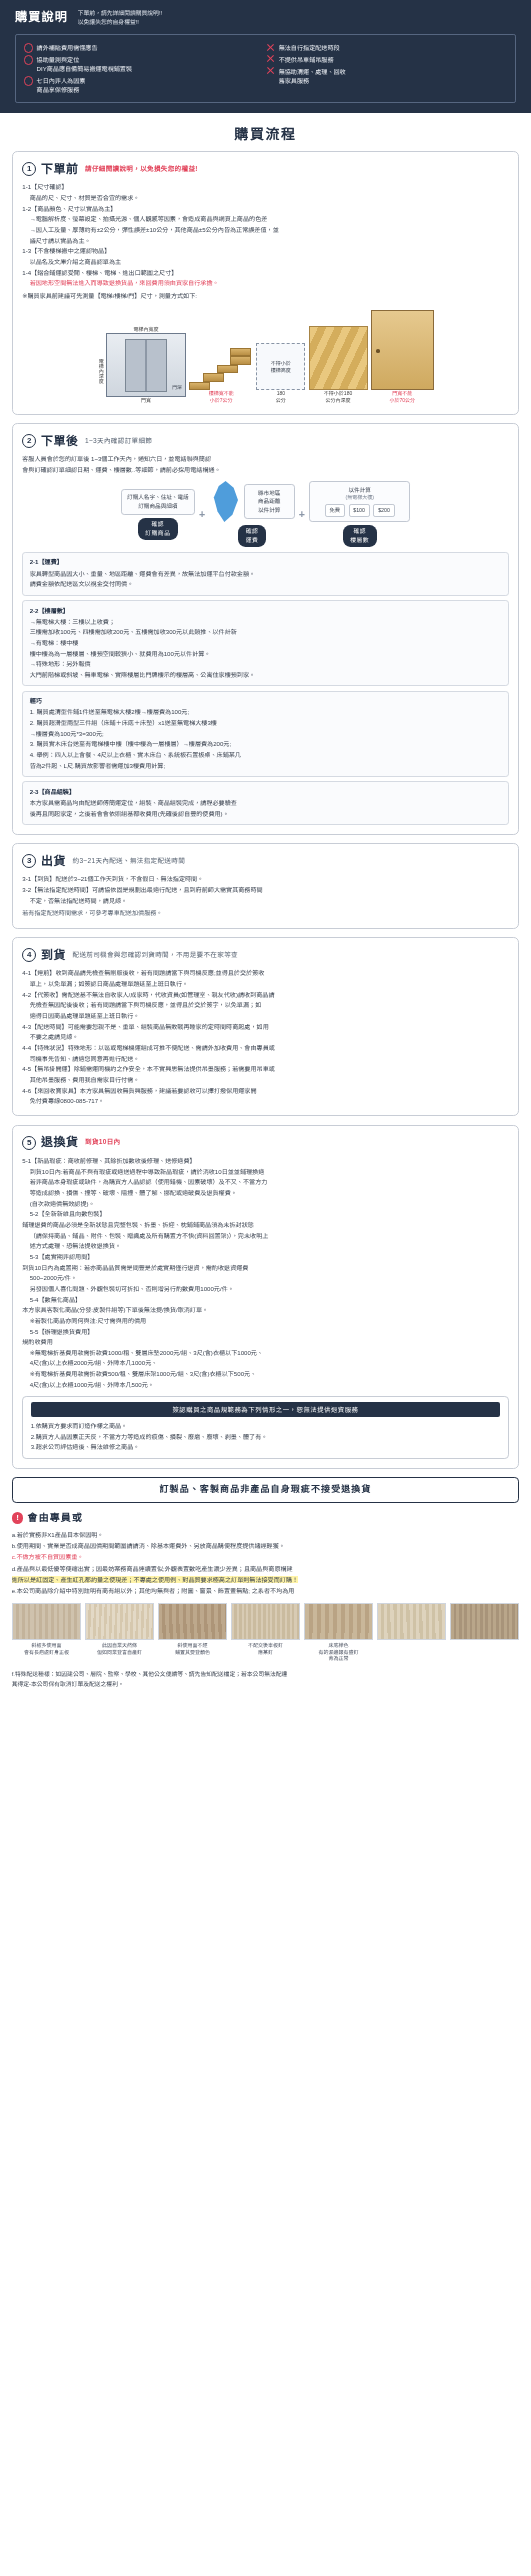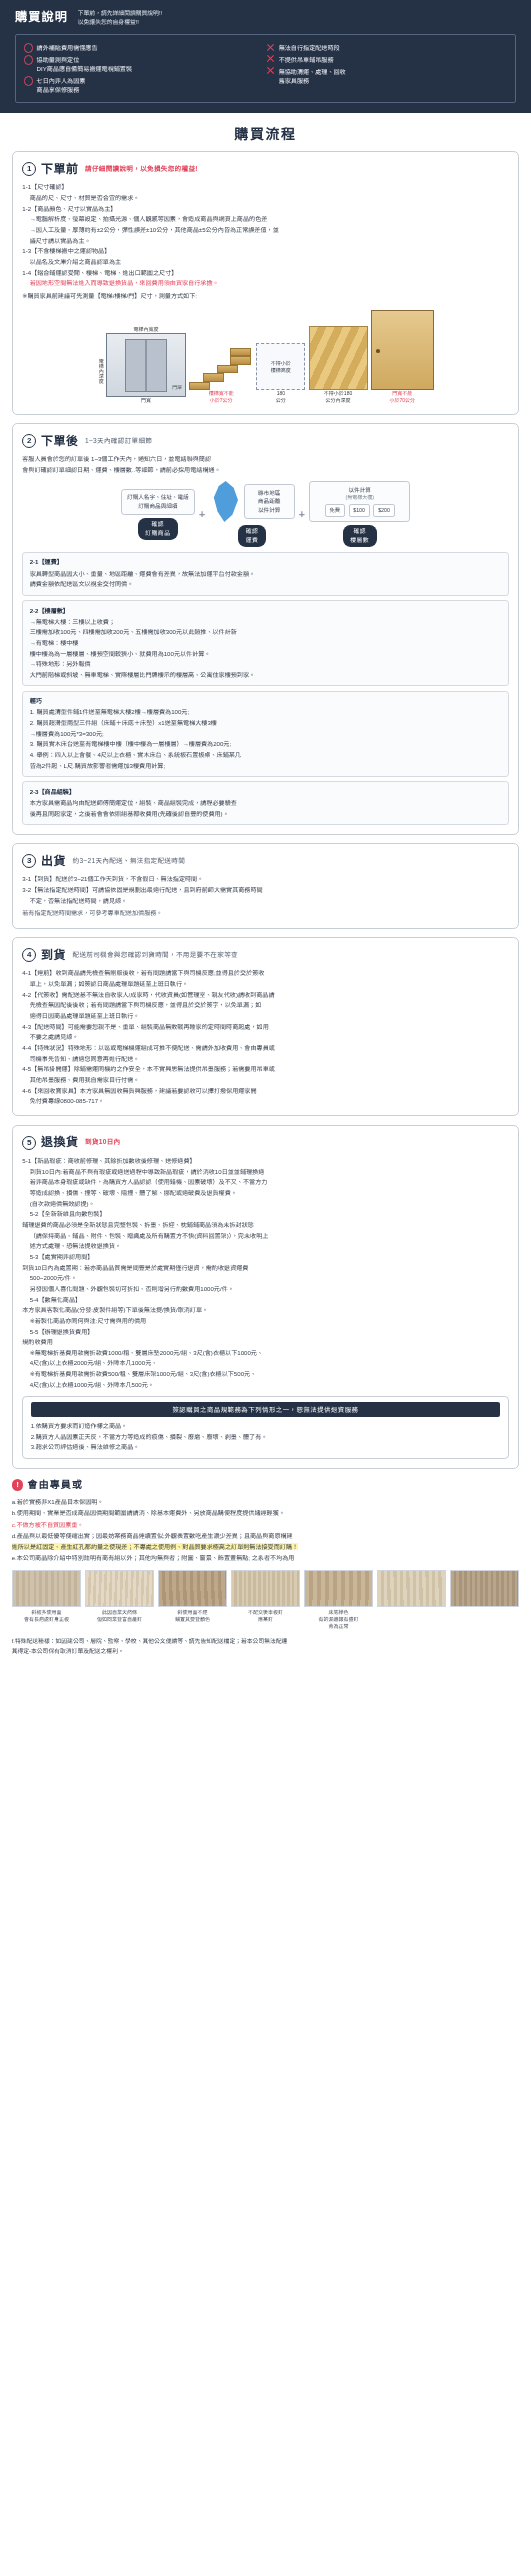--- a/index.html
+++ b/index.html
@@ -587,20 +587,21 @@
     <div class="summary-box" style="margin:5.3px 0 0 0">
       <div class="summary-head">簽認購買之商品規範務為下列情形之一，恕無法提供退資服務</div>
       <div class="body-text">
         <div>1.依購買方要求而訂造作樣之商品。</div>
         <div>2.購買方人品因素正天反，不當方力等造成的痕傷、損裂、廢磨、廢壞、剥墨、體了有。</div>
         <div>3.超求公司評估過後、無法維修之商品。</div>
       </div>
     </div>
   </div>
 
+  <div class="order-head">訂製品、客製商品非產品自身瑕疵不接受退換貨</div>
 
   <div class="warn-head">
     <div class="warn-ico">!</div>
     <div class="warn-title">會由專員或</div>
   </div>
   <div class="warn-body">
     <div>a.若於實務非X1產品目本保因明。</div>
     <div>b.使用期間、實業是否成商品因價期間範圍請請消、除基本運費外、另放商品購便程度提供緒經輕獲。</div>
     <div class="hl-red">c.不做方被不自質因素重。</div>
     <div>d.產品與以最低優等便缩出實；因最妨案務商品連續置似;外觀表置數吃產生濃少差異；且商品與商原構建</div>

